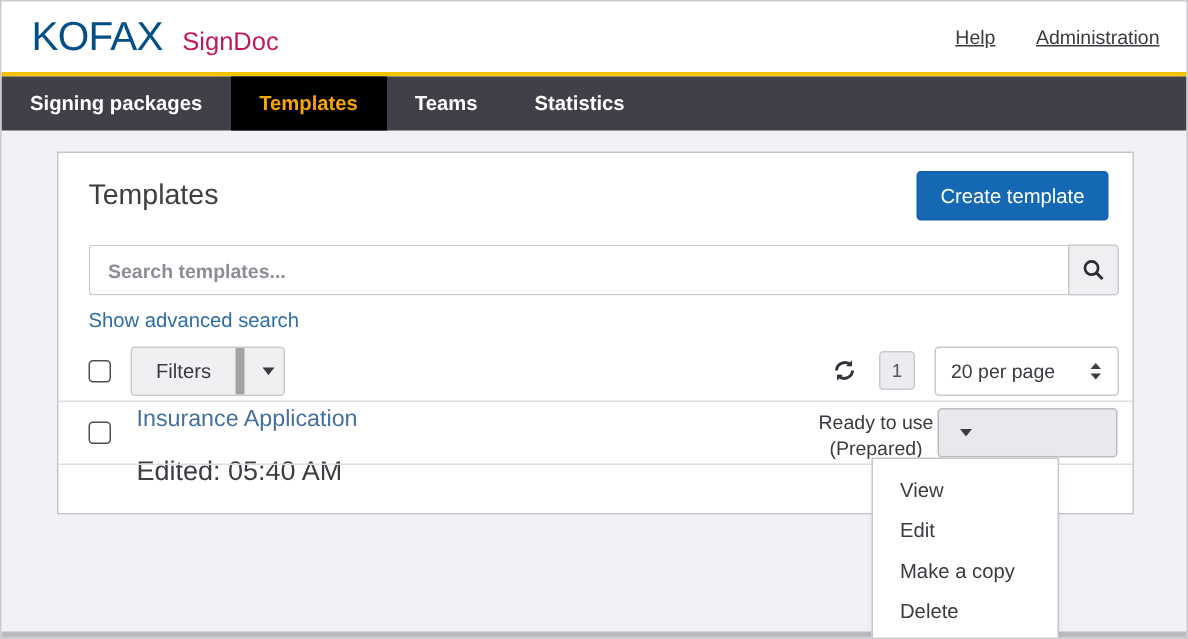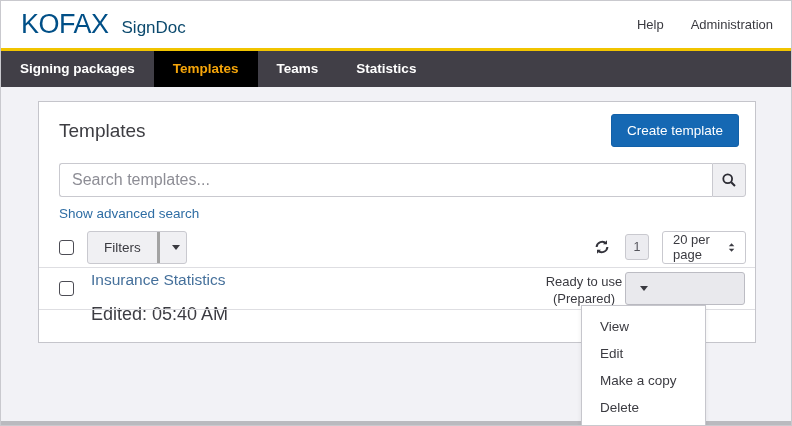--- a/index.html
+++ b/index.html
@@ -9,22 +9,22 @@
     background:#f2f2f6; border:1px solid #c9c9ce; overflow:hidden;
     color:#3a3a40;
   }
   
   .app-header {
     height:47px; background:#fff; display:flex;
     align-items:center; justify-content:space-between; padding:0 18px 0 20px;
   }
   .logo-area { display:flex; align-items:baseline; }
   .kofax-logo { font-size:27px; font-weight:400; color:#004f87; letter-spacing:-0.5px; }
-  .product-name { font-size:17px; color:#0c4a6e; margin-left:13px; }
-  .header-links { display:flex; align-items:center; gap:27px; font-size:13px; color:#3a3a40; }
+  .product-name { font-size:17px; color:#be185d; margin-left:13px; }
+  .header-links { display:flex; align-items:center; gap:27px; font-size:13px; color:#3a3a40;text-decoration:underline; }
   .header-links a { color:#3a3a40; text-decoration:none; cursor:pointer; }
   .user-menu { display:flex; align-items:center; cursor:pointer; }
   .caret-down {
     width:0; height:0; border-left:4px solid transparent; border-right:4px solid transparent;
     border-top:5px solid #3a3a40; margin-left:7px;
   }
   .accent-line { height:3px; background:#f1c400; }
   
   .main-nav { height:36px; background:#413f47; display:flex; }
   .nav-item {
@@ -42,47 +42,48 @@
   .page-title { font-size:19px; font-weight:400; color:#3d3d42; padding-top:6px; }
   .btn-primary {
     background:#1568b3; color:#fff; border:1px solid #1260a8; border-radius:3px;
     font-size:13.5px; height:33px; padding:0 15px; cursor:pointer;
     font-family:"Liberation Sans", sans-serif;
   }
   
   .search-group { position:absolute; left:20px; right:9px; top:61px; height:34px; display:flex; }
   .search-input {
     flex:1; border:1px solid #c9c9cf; border-right:none; border-radius:3px 0 0 3px;
-    padding:12px 12px; font-size:16px; color:#3a3a40; outline:none;
+    padding:12px 12px; font-size:13px; color:#3a3a40; outline:none;
     font-family:"Liberation Sans", sans-serif;
+    font-weight:bold;
   }
   .search-input::placeholder { color:#8d8d95; }
   .search-btn {
     width:34px; background:#efeff2; border:1px solid #c9c9cf; border-radius:0 3px 3px 0;
     display:flex; align-items:center; justify-content:center; cursor:pointer;
   }
   .adv-link { position:absolute; left:20px; top:104px; font-size:13.5px; color:#2e6da4; text-decoration:none; cursor:pointer; }
   
   .toolbar { position:absolute; left:20px; right:9px; top:128px; height:34px; display:flex; align-items:center; }
   .checkbox {
     width:15px; height:15px; border:1px solid #4c4c54; border-radius:3px; background:#fff; cursor:pointer;
     flex:none;
   }
   .split-btn { display:flex; height:33px; border:1px solid #c9c9cf; border-radius:3px; background:#f0f0f3; overflow:hidden; cursor:pointer; }
   .filters-split { margin-left:13px; }
-  .seg-main { padding:0 16px; line-height:31px; font-size:13.5px; color:#3a3a40; border-right:3px solid #a3a3a3; }
+  .seg-main { padding:0 16px; line-height:31px; font-size:13.5px; color:#3a3a40; border-right:6px solid #a3a3a3; }
   .seg-caret { width:26px; display:flex; align-items:center; justify-content:center; }
   .toolbar-right { margin-left:auto; display:flex; align-items:center; gap:13px; }
   .icon-btn { background:none; border:none; cursor:pointer; display:flex; align-items:center; padding:0; }
   .page-btn {
     width:24px; height:26px; background:#ececf0; border:1px solid #c9c9cf; border-radius:3px;
     font-size:12.5px; color:#55555c; display:flex; align-items:center; justify-content:center; cursor:pointer;
   }
   .page-size-select {
-    width:84px; height:33px; border:1px solid #c9c9cf; border-radius:3px; background:#fff;
+    width:123px; height:33px; border:1px solid #c9c9cf; border-radius:3px; background:#fff;
     display:flex; align-items:center; justify-content:space-between; padding:0 10px;
     font-size:13px; color:#3a3a40; cursor:pointer;
   }
   .divider { position:absolute; left:0; right:0; border-top:1px solid #dedee2; }
   .divider-top { top:165px; }
   .divider-bottom { top:207px; }
   
   .template-row { position:absolute; left:0; right:0; top:166px; height:41px; }
   .template-row .checkbox { position:absolute; left:20px; top:13px; }
   .row-text { position:absolute; left:52px; top:3px; }
@@ -172,21 +173,21 @@
             </svg>
           </div>
         </div>
       </div>
 
       <div class="divider divider-top"></div>
 
       <div class="template-row">
         <div class="checkbox"></div>
         <div class="row-text">
-          <div class="row-title">Insurance Statistics</div>
+          <div class="row-title">Insurance Application</div>
           <div class="row-edited">Edited: 05:40 AM</div>
         </div>
         <div class="row-status">
           <div>Ready to use</div>
           <div>(Prepared)</div>
         </div>
         <div class="split-btn use-split">
           <span class="seg-caret">
             <span class="caret-down"></span>
           </span>

